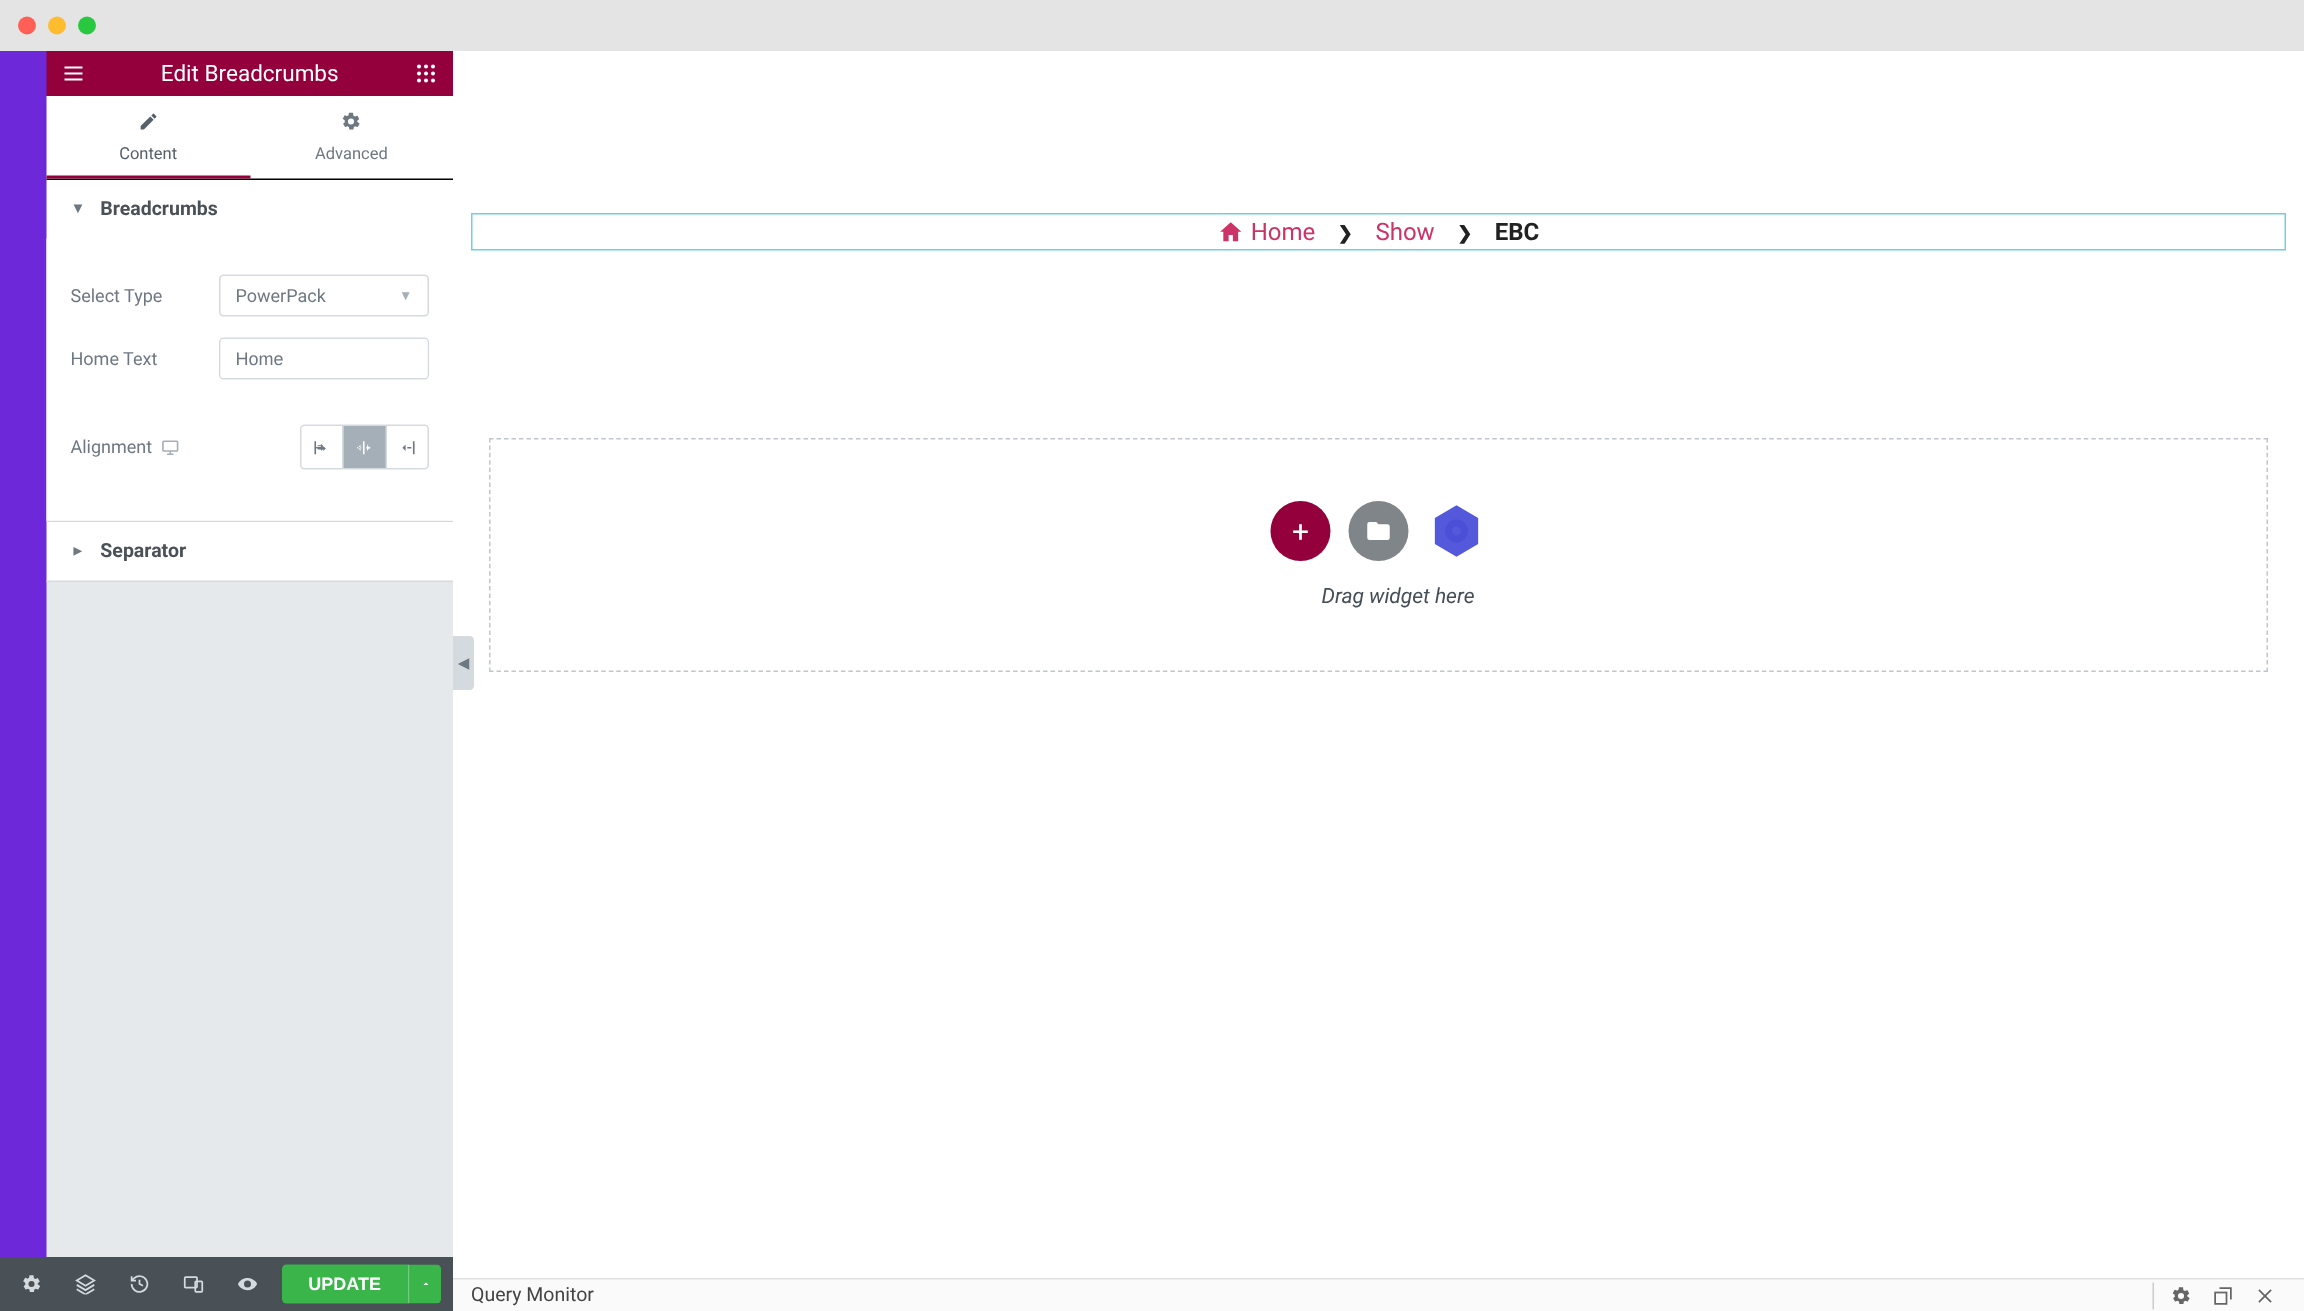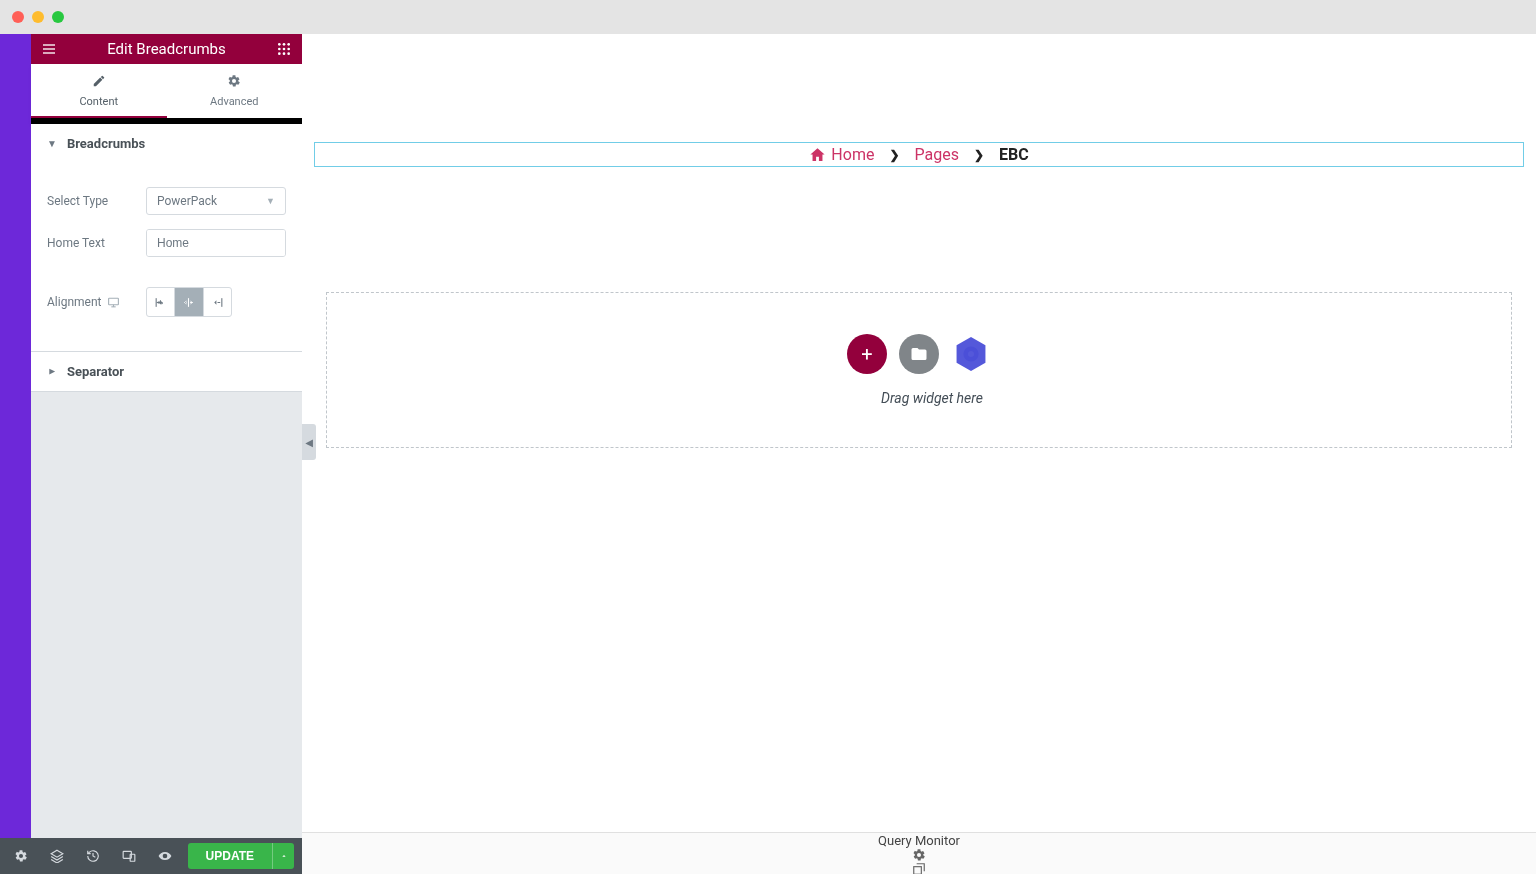--- a/index.html
+++ b/index.html
@@ -57,21 +57,21 @@
 .hamburger, .dots-grid {
   width: 16px; height: 16px; display:flex; align-items:center; justify-content:center;
   cursor: pointer; color:#fff;
 }
 .hamburger svg, .dots-grid svg { width: 16px; height: 16px; }
 
 
 .tabs {
   display: flex;
   background: #fff;
-  border-bottom: 6px solid #000000;
+  border-bottom: 1px solid #000000;
   box-shadow: 0 2px 4px rgba(0,0,0,0.04);
 }
 .tab {
   flex: 1;
   display: flex;
   flex-direction: column;
   align-items: center;
   padding: 10px 0 8px;
   font-size: 11px;
   color: #6d7882;
@@ -105,21 +105,21 @@
   background: #fff;
 }
 .field {
   display:flex;
   align-items:center;
   margin: 14px 0;
   font-size: 12px;
   color:#6d7882;
 }
 .field .label { flex:1; display:flex; align-items:center; gap:6px;}
-.field .control { width: 140px; display:flex; justify-content:flex-start; }
+.field .control { width: 140px; display:flex; justify-content:flex-end; }
 
 
 .select {
   display:flex;
   align-items:center;
   justify-content:space-between;
   width: 140px;
   border: 1px solid #d5dadf;
   background:#fff;
   border-radius: 3px;
@@ -239,24 +239,24 @@
   color:#fff; cursor:pointer;
 }
 .dzc-plus { background:#93003c; font-size:20px;}
 .dzc-folder { background:#808589; }
 .dzc-folder svg {width:18px;height:18px;fill:#fff;}
 .dzc-logo svg { width:38px;height:38px;}
 .dz-text { font-style:italic; color:#444e57; font-size:14px;margin-left:26px;}
 
 
 .status-bar {
-  position:absolute; left:0; right:0; bottom:0; height:42px;
+  position:absolute; left:0; right:0; bottom:0; height:22px;
   border-top:1px solid #e0e0e0; background:#fafafa;
-  display:flex; align-items:center; padding:0 28px;
-  font-size:13px; color:#444;flex-direction:column;
+  display:flex; align-items:center; padding:0 12px;
+  font-size:13px; color:#444;
 }
 .status-bar .spacer { flex:1; }
 .sb-icon { width:28px;height:30px; display:flex;align-items:center;justify-content:center; color:#666; cursor:pointer;}
 .sb-icon svg {width:14px;height:14px;}
 .sb-div { width:1px; height:18px; background:#ccc; margin:0 4px;}
 
 .device-icon { width:13px;height:13px; color:#a4afb7;}
 </style>
 </head>
 <body>
@@ -437,21 +437,21 @@
     <div class="collapse-handle">◀</div>
 
     <div class="bc-widget">
       <span class="bc-home-ic">
         <svg viewBox="0 0 24 24">
             <path d="M12 3l10 9h-3v9h-5v-6h-4v6H5v-9H2z"></path>
           </svg>
       </span>
       <a class="bc-link">Home</a>
       <span class="bc-sep">❯</span>
-      <a class="bc-link">Pages</a>
+      <a class="bc-link">Show</a>
       <span class="bc-sep">❯</span>
       <span class="bc-current">EBC</span>
     </div>
 
     <div class="dropzone">
       <div class="dz-icons">
         <div class="dz-circle dzc-plus">+</div>
         <div class="dz-circle dzc-folder">
           <svg viewBox="0 0 24 24">
               <path d="M10 4H4a2 2 0 0 0-2 2v12a2 2 0 0 0 2 2h16a2 2 0 0 0 2-2V8a2 2 0 0 0-2-2h-8l-2-2z"></path>

